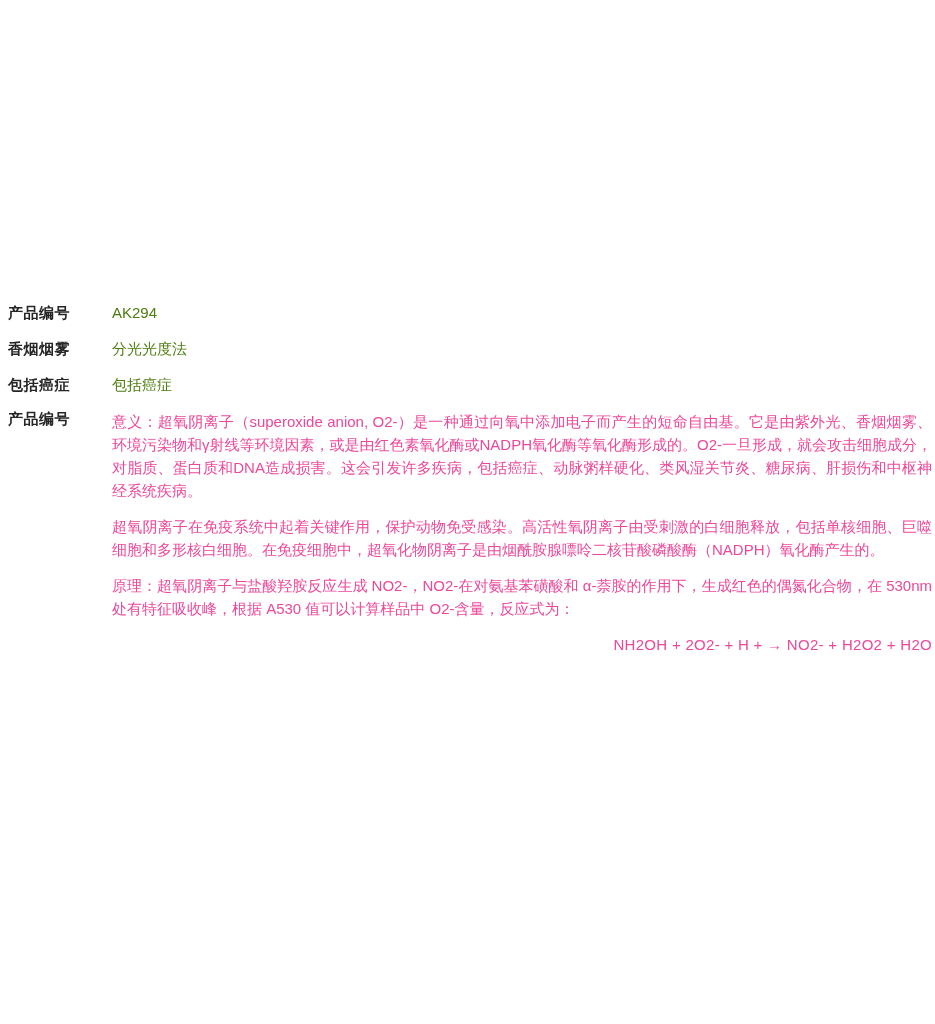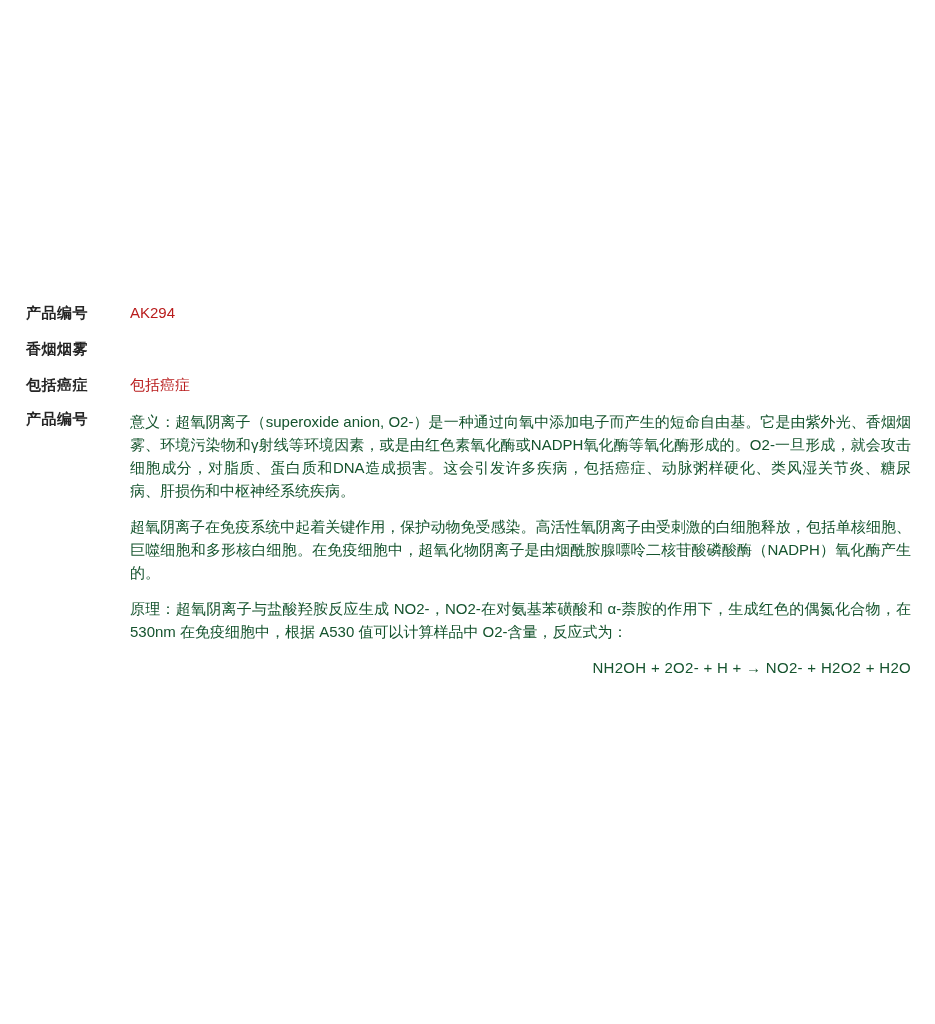--- a/index.html
+++ b/index.html
@@ -14,48 +14,47 @@
     position: absolute;
     top: 295px;
     left: 0;
     width: 935px;
   }
   .spec-row {
     display: grid;
     grid-template-columns: 112px 1fr;
     min-height: 36px;
     align-items: center;
-    padding-right: 24px;
-    margin-left: 18px;
+    padding-right: 3px;
   }
   .spec-row.top-align {
     align-items: start;
   }
   .spec-label {
     font-size: 15px;
     font-weight: bold;
     color: #262626;
     padding-left: 8px;
     white-space: nowrap;
     letter-spacing: 0.5px;
   }
   .spec-row.top-align .spec-label {
     padding-top: 7px;
   }
   .spec-value {
     font-size: 15px;
-    color: #b91c1c;
+    color: #4d7c0f;
     line-height: 20px;
   }
   .intro-body {
     padding-top: 7px;
   }
   .intro-body p {
     font-size: 15px;
-    color: #14532d;
+    color: #ec4899;
     line-height: 23px;
     margin-bottom: 13px;
     text-align: justify;
   }
   .intro-body p.formula {
     text-align: right;
     letter-spacing: 0.3px;
     margin-bottom: 0;
   }
 </style>
@@ -66,30 +65,31 @@
 
   <div class="spec-row">
     <div class="spec-label">产品编号</div>
     <div class="spec-value">AK294</div>
   </div>
 
 
 
   <div class="spec-row">
     <div class="spec-label">香烟烟雾</div>
+    <div class="spec-value">分光光度法</div>
   </div>
 
   <div class="spec-row">
     <div class="spec-label">包括癌症</div>
     <div class="spec-value">包括癌症</div>
   </div>
 
   <div class="spec-row top-align">
     <div class="spec-label">产品编号</div>
     <div class="intro-body">
       <p>意义：超氧阴离子（superoxide anion, O2-）是一种通过向氧中添加电子而产生的短命自由基。它是由紫外光、香烟烟雾、环境污染物和γ射线等环境因素，或是由红色素氧化酶或NADPH氧化酶等氧化酶形成的。O2-一旦形成，就会攻击细胞成分，对脂质、蛋白质和DNA造成损害。这会引发许多疾病，包括癌症、动脉粥样硬化、类风湿关节炎、糖尿病、肝损伤和中枢神经系统疾病。</p>
       <p>超氧阴离子在免疫系统中起着关键作用，保护动物免受感染。高活性氧阴离子由受刺激的白细胞释放，包括单核细胞、巨噬细胞和多形核白细胞。在免疫细胞中，超氧化物阴离子是由烟酰胺腺嘌呤二核苷酸磷酸酶（NADPH）氧化酶产生的。</p>
-      <p>原理：超氧阴离子与盐酸羟胺反应生成 NO2-，NO2-在对氨基苯磺酸和 α-萘胺的作用下，生成红色的偶氮化合物，在 530nm 在免疫细胞中，根据 A530 值可以计算样品中 O2-含量，反应式为：</p>
+      <p>原理：超氧阴离子与盐酸羟胺反应生成 NO2-，NO2-在对氨基苯磺酸和 α-萘胺的作用下，生成红色的偶氮化合物，在 530nm 处有特征吸收峰，根据 A530 值可以计算样品中 O2-含量，反应式为：</p>
       <p class="formula">NH2OH + 2O2- + H + → NO2- +  H2O2  +  H2O</p>
     </div>
   </div>
 
 </div>
 
 </body></html>

